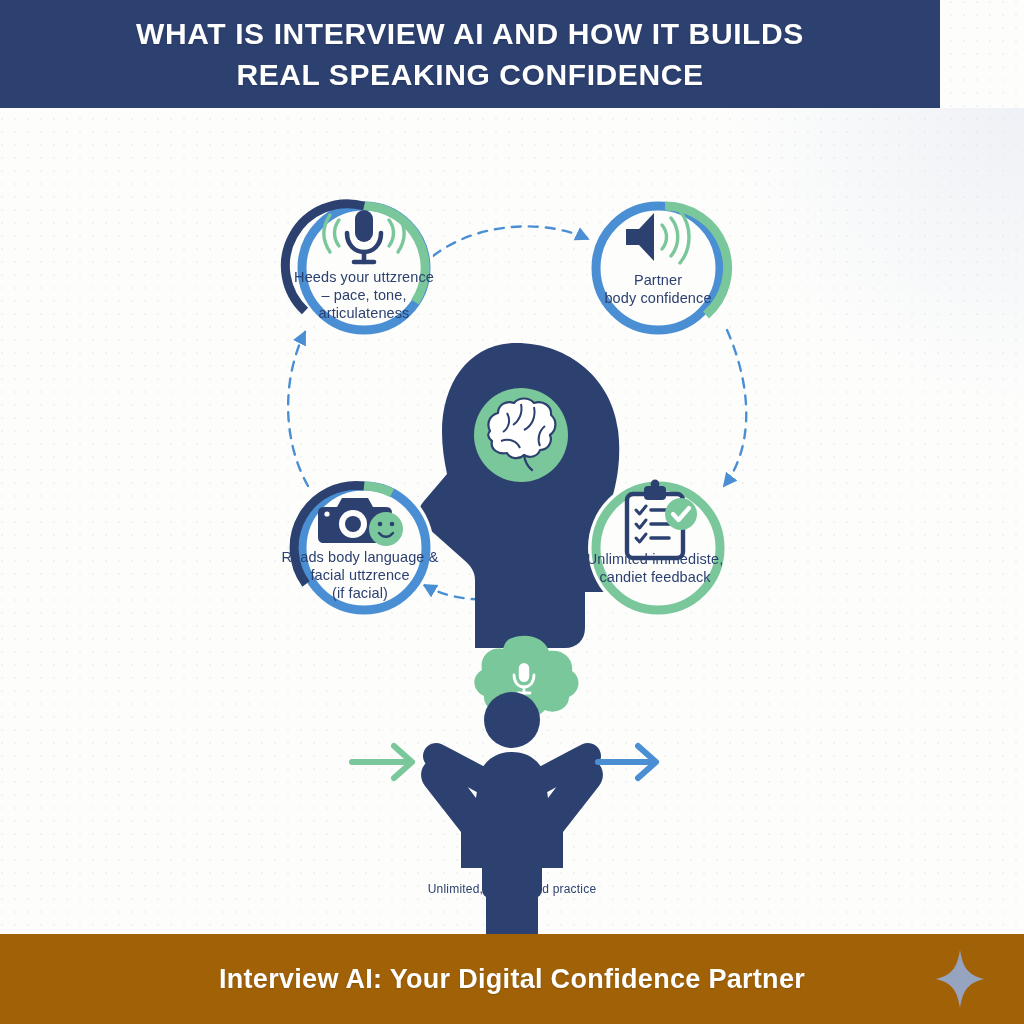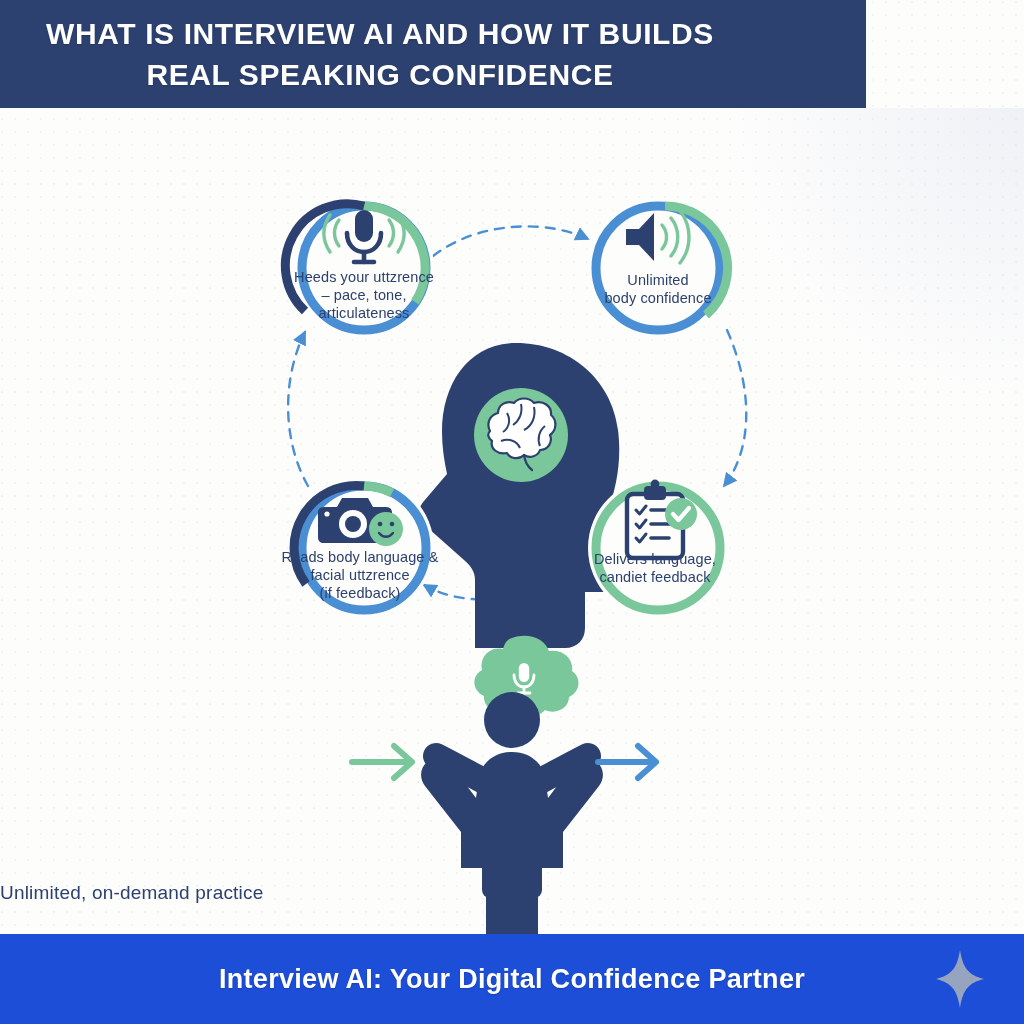--- a/index.html
+++ b/index.html
@@ -35,26 +35,26 @@
     top: 108px; right: 0; width: 300px; height: 300px;
     background: radial-gradient(ellipse at top right, rgba(220,226,238,0.45), rgba(255,255,255,0) 70%);
     pointer-events: none;
     z-index: 0;
   }
 
   
   .header {
     position: absolute;
     top: 0; left: 0;
-    width: 866px;
+    width: 940px;
     height: 108px;
     background: #2d4170;
     display: flex;
     align-items: center;
-    justify-content: flex-start;
+    justify-content: center;
     z-index: 3;
   }
   .header-title {
     color: #ffffff;
     font-size: 30px;
     font-weight: bold;
     letter-spacing: 0.6px;
     line-height: 1.38;
     text-align: center;
     text-transform: uppercase;
@@ -62,21 +62,21 @@
     margin: 0;
     text-shadow: 0 1px 2px rgba(0,0,0,0.18);
   }
 
   
   .footer {
     position: absolute;
     bottom: 0; left: 0;
     width: 1024px;
     height: 90px;
-    background: #1d4ed8;
+    background: #a16207;
     display: flex;
     align-items: center;
     justify-content: center;
     z-index: 3;
   }
   .footer-title {
     color: #ffffff;
     font-size: 27px;
     font-weight: bold;
     letter-spacing: 0.3px;
@@ -122,23 +122,23 @@
   }
   .node-label.n1 { left: 284px; top: 160px; }
   .node-label.n2 { left: 578px; top: 163px; }
   .node-label.n3 { left: 275px; top: 440px; width: 170px; }
   .node-label.n4 { left: 575px; top: 442px; }
 
   .practice-caption {
     position: absolute;
     left: 0; right: 0;
     top: 774px;
-    text-align: left;
+    text-align: center;
     color: #2d4170;
-    font-size: 19px;
+    font-size: 12px;
     letter-spacing: 0.2px;
     z-index: 4;
   }
 </style>
 </head>
 <body>
 
 <div class="canvas">
 
   <div class="header">
@@ -340,32 +340,32 @@
       </g>
     </svg>
 
     <div class="node-label n1">
       <div>Heeds your uttzrence</div>
       <div>– pace, tone,</div>
       <div>articulateness</div>
     </div>
 
     <div class="node-label n2">
-      <div>Unlimited</div>
+      <div>Partner</div>
       <div>body confidence</div>
     </div>
 
     <div class="node-label n3">
       <div>Reads body language &amp;</div>
       <div>facial uttzrence</div>
-      <div>(if feedback)</div>
+      <div>(if facial)</div>
     </div>
 
     <div class="node-label n4">
-      <div>Delivers language,</div>
+      <div>Unlimited immediste,</div>
       <div>candiet feedback</div>
     </div>
 
     <div class="practice-caption">Unlimited, on-demand practice</div>
   </div>
 
   <div class="footer">
     <h2 class="footer-title">Interview AI: Your Digital Confidence Partner</h2>
     <svg class="footer-sparkle" viewBox="0 0 52 62">
       <path d="M26 2 C 29 20, 34 27, 50 31 C 34 35, 29 42, 26 60 C 23 42, 18 35, 2 31 C 18 27, 23 20, 26 2 Z" fill="#97a4bf"></path>

